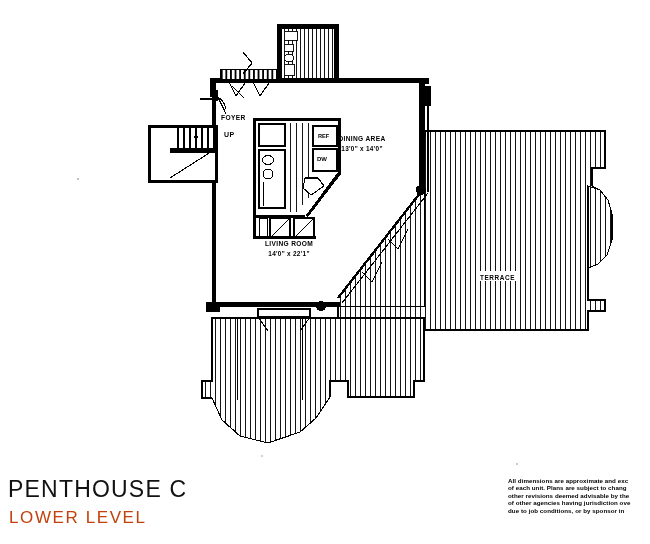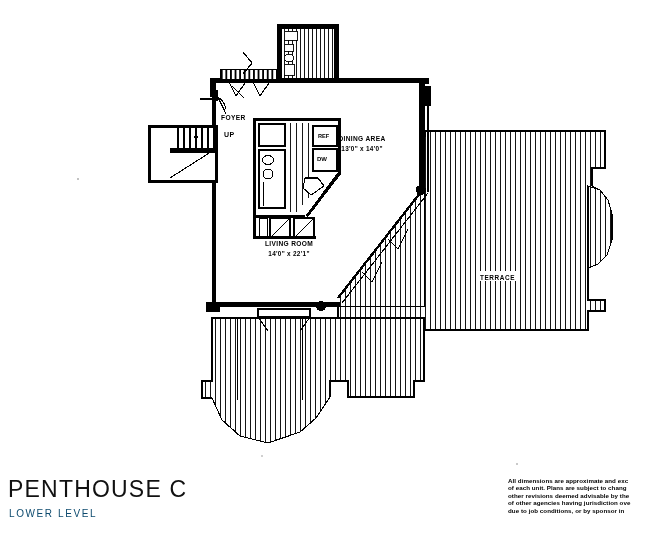--- a/index.html
+++ b/index.html
@@ -17,22 +17,22 @@
   
   #title-main{
     left:8px;top:476px;
     font-size:23px;letter-spacing:1.2px;font-weight:400;
     font-family:"Liberation Sans", sans-serif;
     color:#111;
     white-space:nowrap;
   }
   #title-sub{
     left:9px;top:508px;
-    font-size:10px;letter-spacing:1.6px;
-    color:#0c4a6e;white-space:nowrap;
+    font-size:17px;letter-spacing:1.6px;
+    color:#c2410c;white-space:nowrap;
   }
 
   
   #disclaimer{
     left:508px;top:477px;width:150px;
     font-size:6.2px;line-height:7.4px;
     font-weight:bold;
     letter-spacing:0.05px;
     color:#000;
     overflow:hidden;

